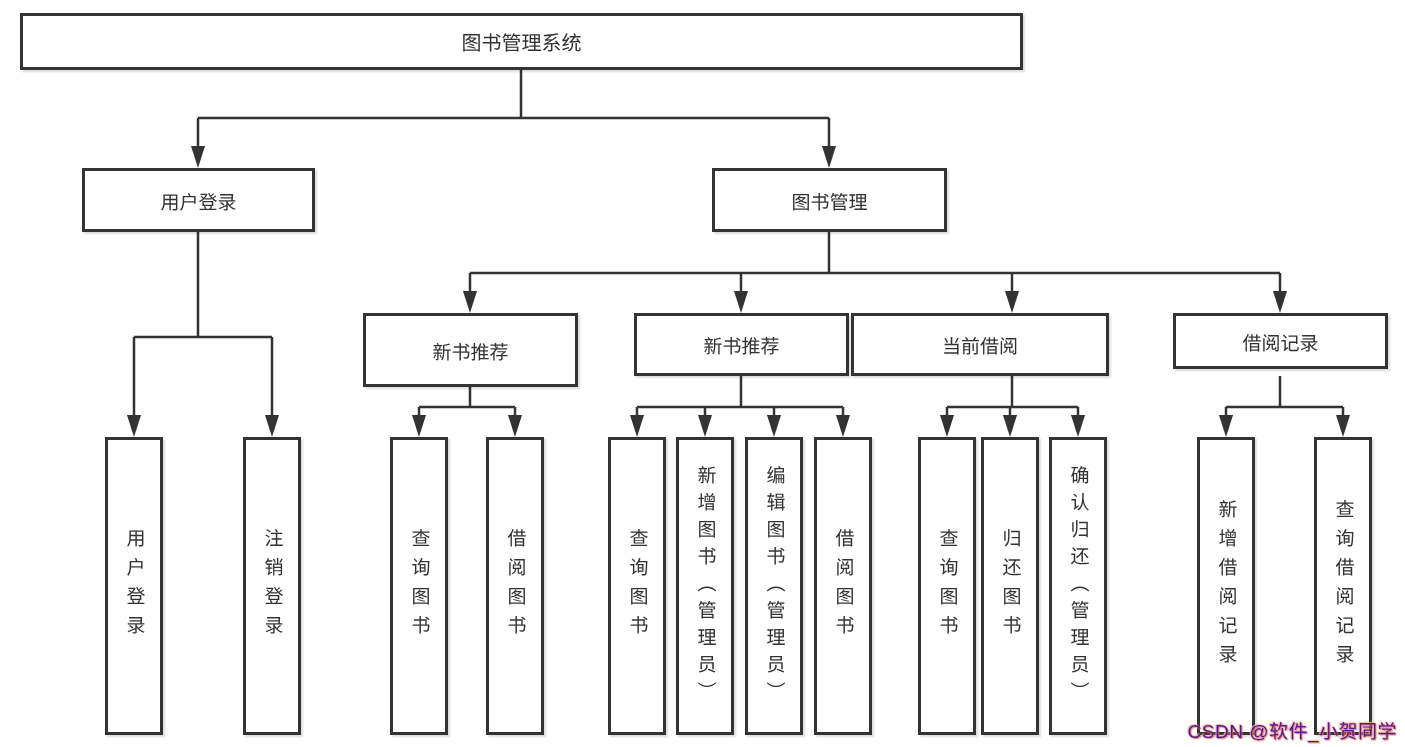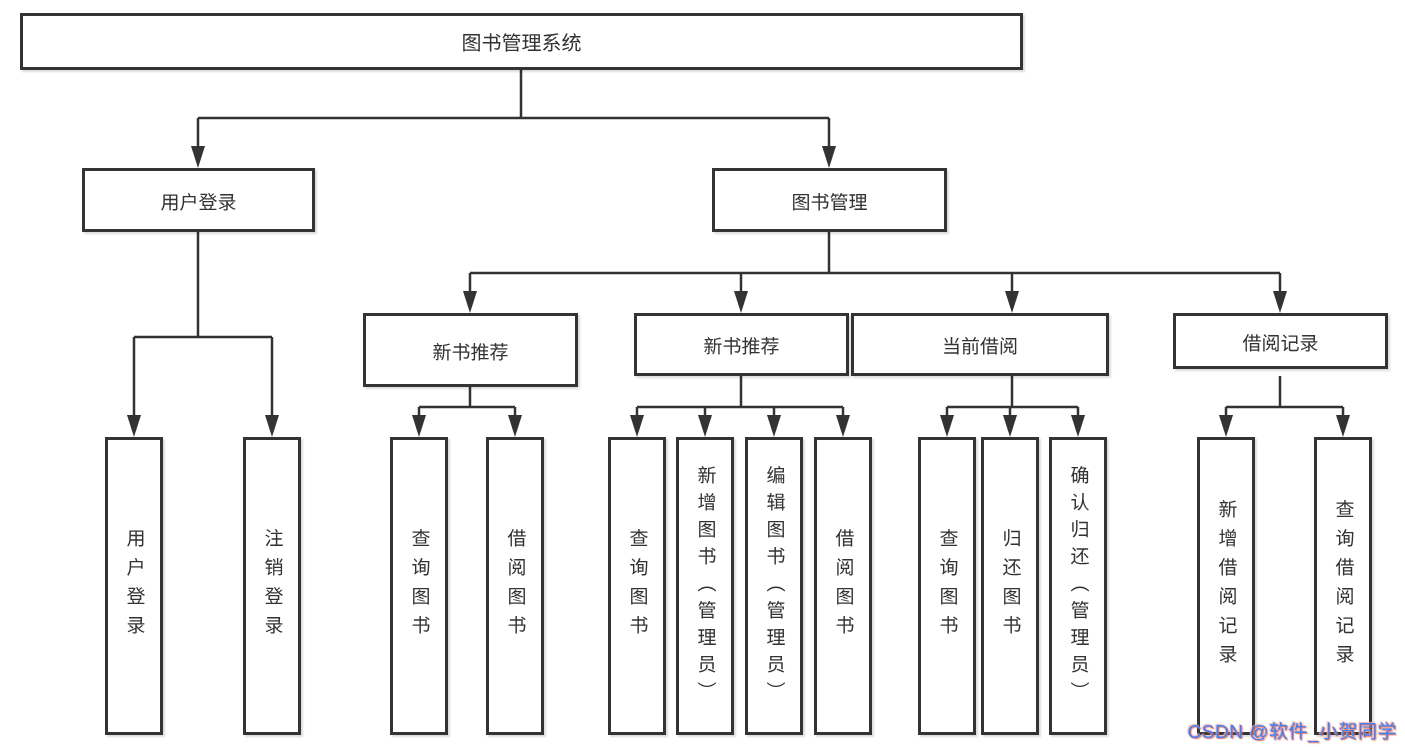--- a/index.html
+++ b/index.html
@@ -50,21 +50,21 @@
     text-orientation: mixed;
     letter-spacing: 10px;
     line-height: 1;
   }
   .node-v.tight { letter-spacing: 8px; }
   .watermark {
     position: absolute;
     right: 8px;
     bottom: 4px;
     font-size: 19px;
-    color: #3b82f6;
+    color: #4c1d95;
     letter-spacing: 0.5px;
     text-shadow:
       1px 1px 1px rgba(235, 100, 80, 0.85),
       -1px -1px 1px rgba(247, 184, 174, 0.9),
       0 0 2px rgba(235, 100, 80, 0.7);
     white-space: nowrap;
   }
   svg line { stroke: #333333; stroke-width: 2.5; }
   svg polygon { fill: #333333; }
 </style>

